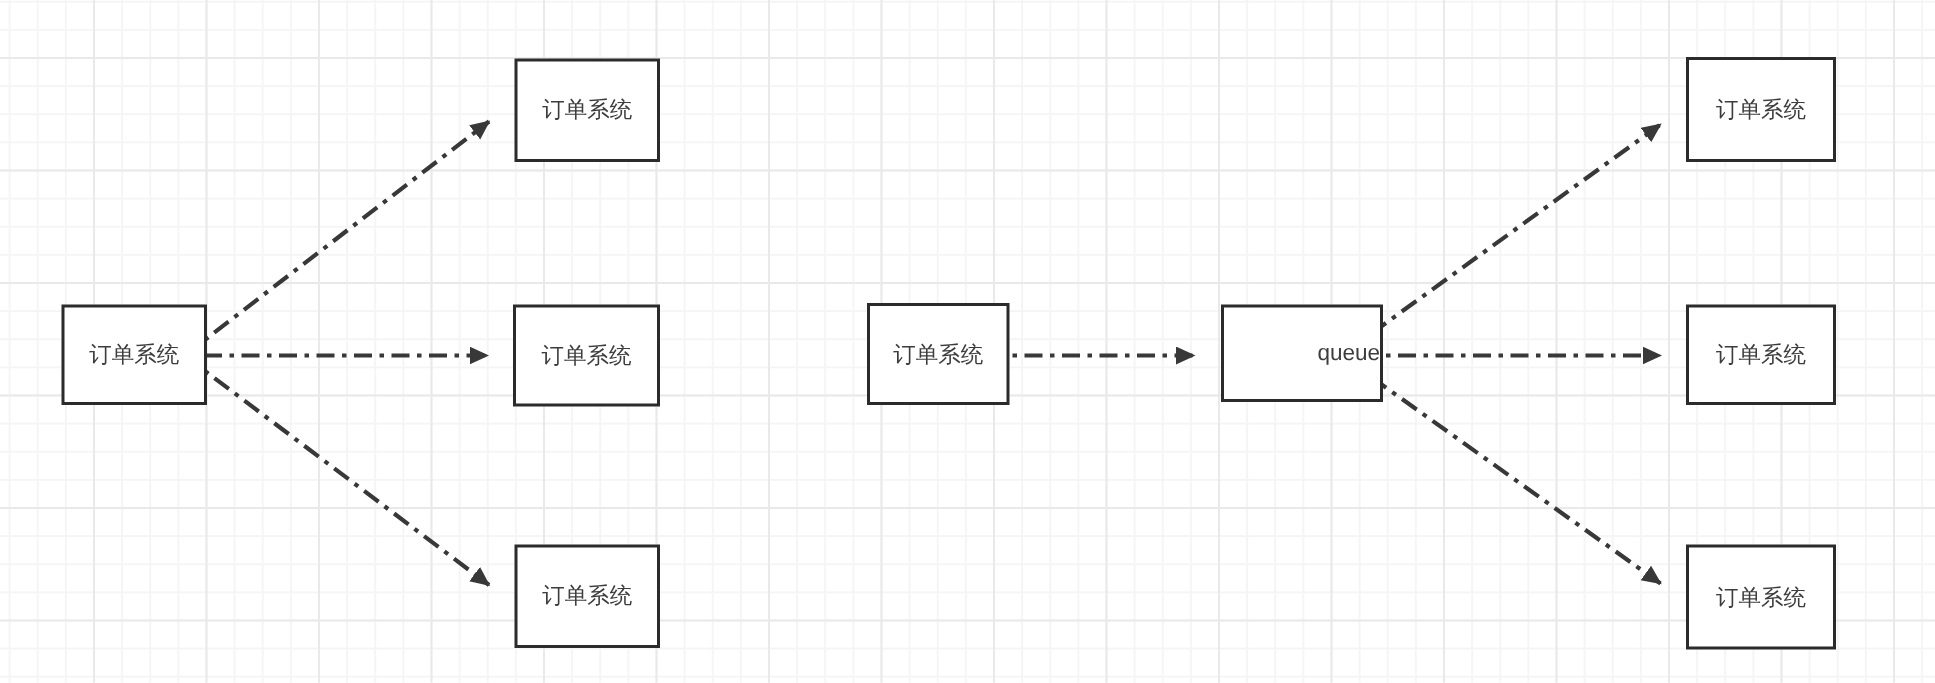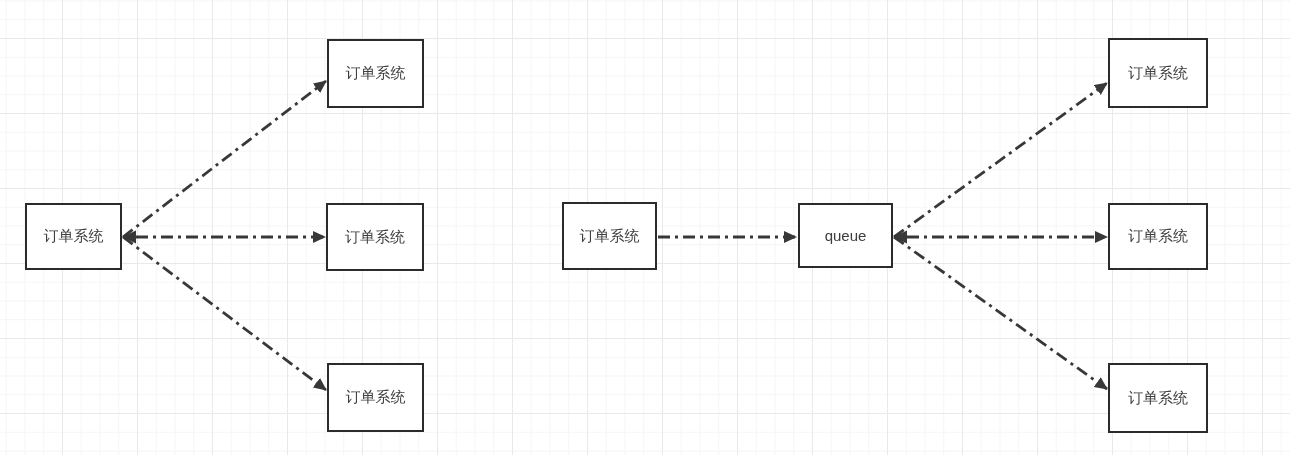--- a/index.html
+++ b/index.html
@@ -36,20 +36,21 @@
     position: absolute;
     box-sizing: border-box;
     background: #ffffff;
     border: 2.5px solid #2b2b2b;
     display: flex;
     align-items: center;
     justify-content: center;
     font-size: 15px;
     color: #3d3d3d;
     white-space: nowrap;
+    margin-left: 16px;
   }
   .watermark {
     position: absolute;
     top: 419px;
     right: 6px;
     font-size: 20px;
     letter-spacing: 0.5px;
     color: #a6a6a6;
     opacity: 0.8;
     pointer-events: none;
@@ -89,21 +90,21 @@
   <div class="node" style="left:326px; top:203px; width:98px; height:68px;">
     <span>订单系统</span>
   </div>
   <div class="node" style="left:327px; top:363px; width:97px; height:69px;">
     <span>订单系统</span>
   </div>
 
   <div class="node" style="left:562px; top:202px; width:95px; height:68px;">
     <span>订单系统</span>
   </div>
-  <div class="node" style="left:798px; top:203px; width:95px; height:65px;">
+  <div class="node" style="left:798px; top:203px; width:108px; height:65px;justify-content:flex-end;">
     <span>queue</span>
   </div>
   <div class="node" style="left:1108px; top:38px; width:100px; height:70px;">
     <span>订单系统</span>
   </div>
   <div class="node" style="left:1108px; top:203px; width:100px; height:67px;">
     <span>订单系统</span>
   </div>
   <div class="node" style="left:1108px; top:363px; width:100px; height:70px;">
     <span>订单系统</span>

